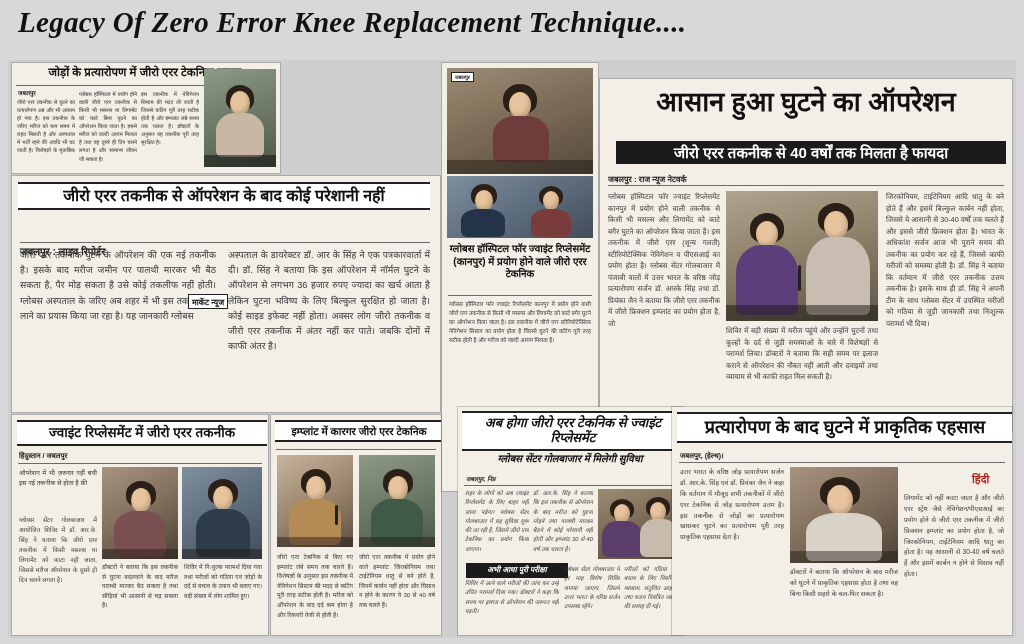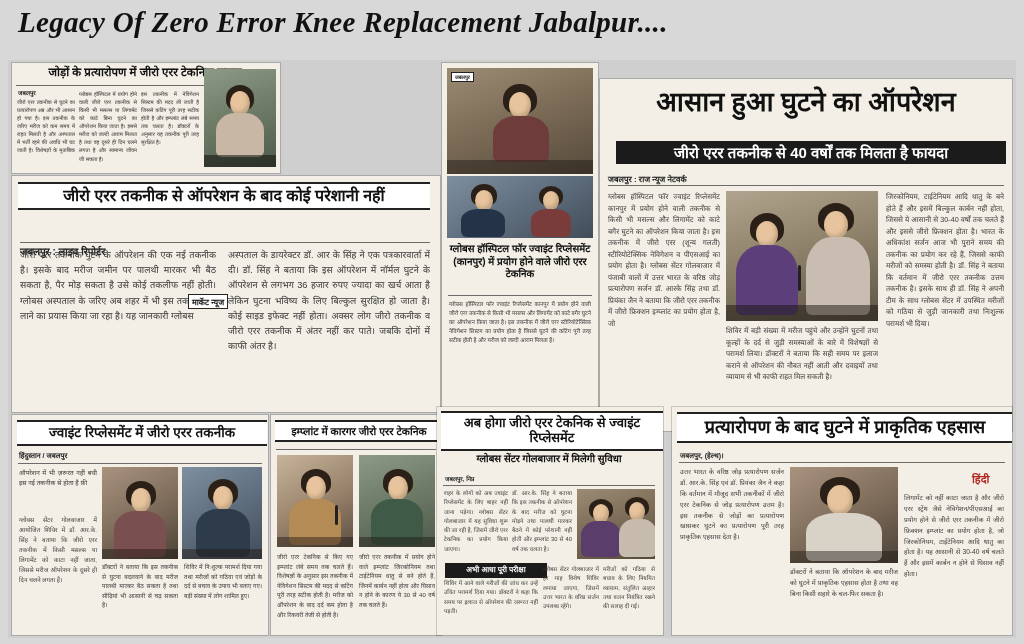--- a/index.html
+++ b/index.html
@@ -161,21 +161,21 @@
     height: 1px;
     opacity: .7;
   }
 </style>
 </head>
 <body>
 
 <div id="page">
 
   <div class="header">
-    <div class="header-title">Legacy Of Zero Error Knee Replacement Jabalpur....</div>
+    <div class="header-title">Legacy Of Zero Error Knee Replacement Technique....</div>
   </div>
 
   <div class="board">
 
     <div class="clip" style="left:4px; top:3px; width:268px; height:110px;">
       <div class="hl" style="position:absolute; left:4px; top:3px; width:258px; font-size:11.5px; text-align:center;">जोड़ों के प्रत्यारोपण में जीरो एरर टेकनिक सफल</div>
       <div class="rule" style="left:4px; top:22px; width:258px;"></div>
       <div class="byline" style="position:absolute; left:6px; top:26px; font-size:6px;">जबलपुर</div>
       <div class="txtblock" style="position:absolute; left:5px; top:35px; width:58px; height:72px; column-count:1;">जीरो एरर तकनीक से घुटने का प्रत्यारोपण अब और भी आसान हो गया है। इस तकनीक के जरिए मरीज को कम समय में राहत मिलती है और अस्पताल में भर्ती रहने की अवधि भी घट जाती है। विशेषज्ञों के मुताबिक यह तकनीक पूरी तरह सुरक्षित है।</div>
       <div class="txtblock" style="position:absolute; left:67px; top:27px; width:58px; height:80px;">
@@ -296,21 +296,21 @@
         <div class="body" style="left:12px; top:44px; width:52px; height:46px; background:#3f5a46;"></div>
         <div class="desk" style="height:10px;"></div>
       </div>
 
       <div class="txtblock" style="position:absolute; left:6px; top:138px; width:76px; height:76px; font-size:6px; line-height:1.6;">जीरो एरर टेकनिक से किए गए इम्प्लांट लंबे समय तक चलते हैं। विशेषज्ञों के अनुसार इस तकनीक में नेविगेशन सिस्टम की मदद से कटिंग पूरी तरह सटीक होती है। मरीज को ऑपरेशन के बाद दर्द कम होता है और रिकवरी तेजी से होती है।</div>
       <div class="txtblock" style="position:absolute; left:88px; top:138px; width:76px; height:76px; font-size:6px; line-height:1.6;">
         जीरो एरर तकनीक में प्रयोग होने वाले इम्प्लांट जिरकोनियम तथा टाईटेनियम धातु से बने होते हैं, जिनमें कार्बन नहीं होता और घिसाव न होने के कारण ये 30 से 40 वर्ष तक चलते हैं।
       </div>
     </div>
 
-    <div class="clip" style="left:429px; top:347px; width:226px; height:228px;">
+    <div class="clip" style="left:450px; top:347px; width:226px; height:228px;font-style:italic;">
       <div class="hl hl-box" style="position:absolute; left:4px; top:4px; width:214px; font-size:13px; text-align:center;">अब होगा जीरो एरर टेकनिक से ज्वाइंट रिप्लेसमेंट</div>
       <div class="hl" style="position:absolute; left:6px; top:46px; width:212px; font-size:10px; text-align:center;">ग्लोबस सेंटर गोलबाजार में मिलेगी सुविधा</div>
       <div class="byline" style="position:absolute; left:8px; top:68px; font-size:6px;">जबलपुर, निप्र</div>
       <div class="rule" style="left:6px; top:78px; width:212px;"></div>
 
       <div class="txtblock" style="position:absolute; left:7px; top:82px; width:64px; height:70px; font-size:5.8px; line-height:1.6;">शहर के लोगों को अब ज्वाइंट रिप्लेसमेंट के लिए बाहर नहीं जाना पड़ेगा। ग्लोबस सेंटर गोलबाजार में यह सुविधा शुरू की जा रही है, जिसमें जीरो एरर टेकनिक का प्रयोग किया जाएगा।</div>
       <div class="txtblock" style="position:absolute; left:75px; top:82px; width:60px; height:70px; font-size:5.8px; line-height:1.6;">डॉ. आर.के. सिंह ने बताया कि इस तकनीक से ऑपरेशन के बाद मरीज को घुटना मोड़ने तथा पालथी मारकर बैठने में कोई परेशानी नहीं होती और इम्प्लांट 30 से 40 वर्ष तक चलता है।</div>
 
       <div class="photo ph-bg2" style="left:140px; top:82px; width:78px; height:70px;">
         <div class="hair" style="left:12px; top:10px; width:24px; height:20px;"></div>

